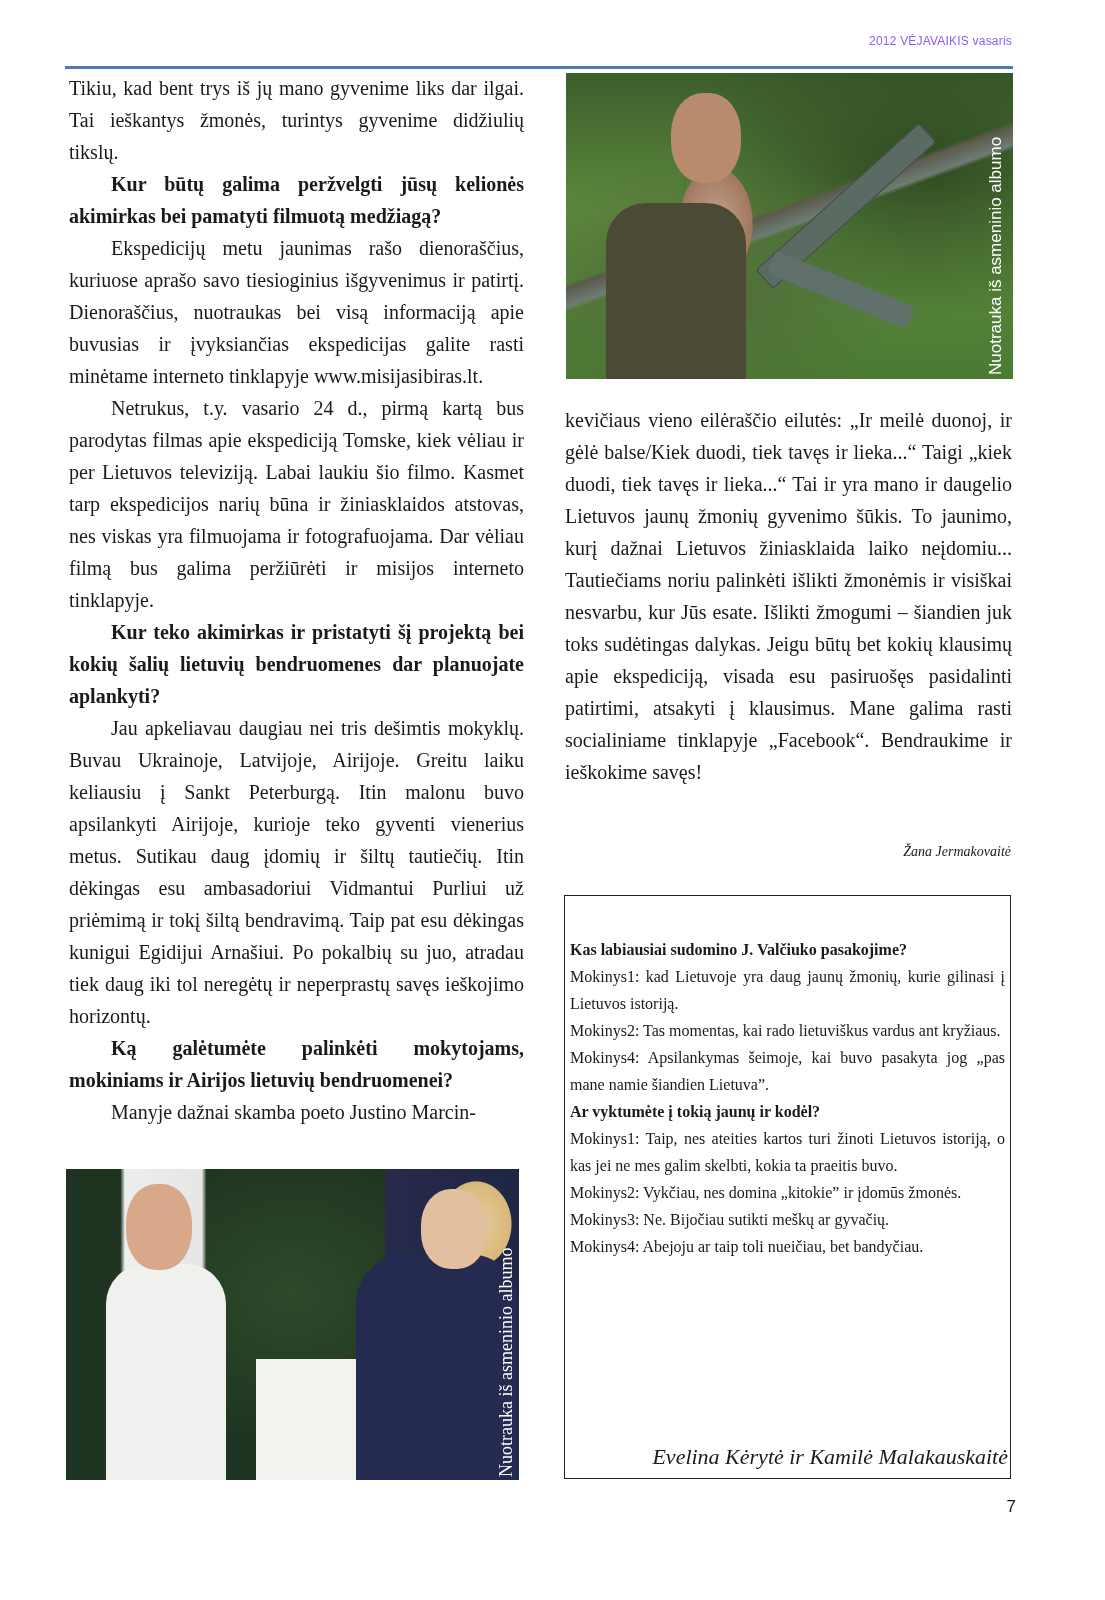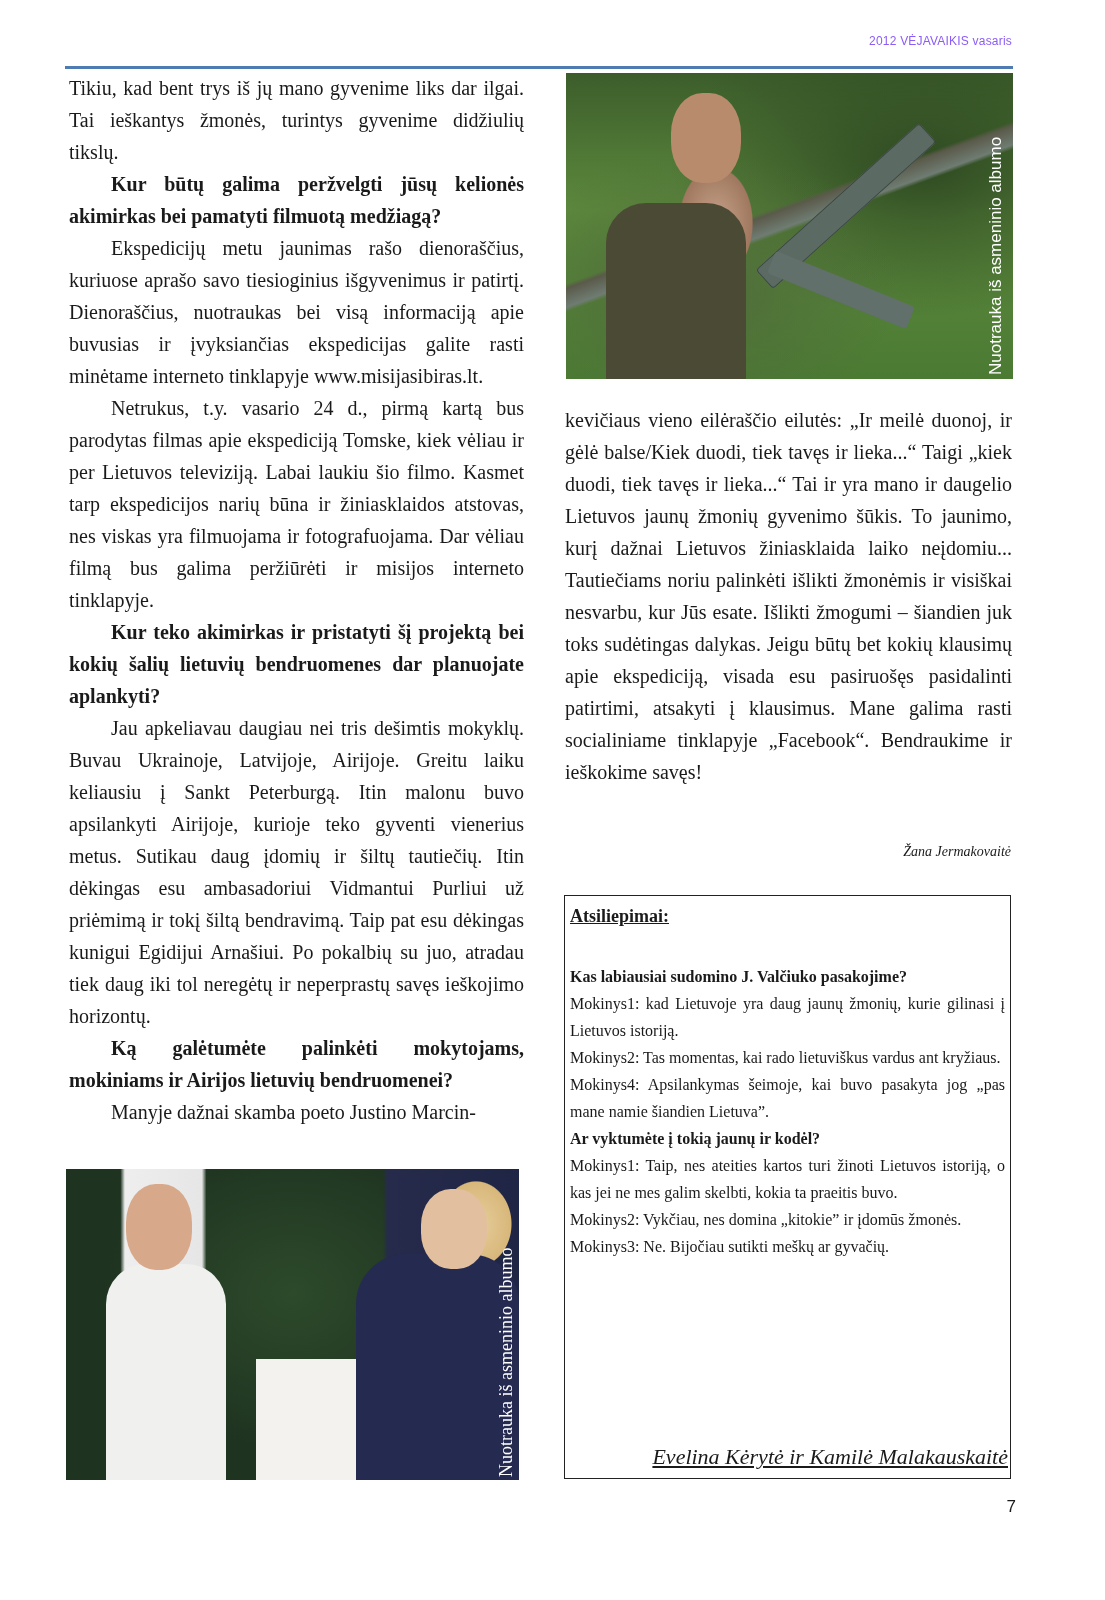--- a/index.html
+++ b/index.html
@@ -45,21 +45,21 @@
     transform-origin:left top; transform:rotate(-90deg); }
   .credit1 { left:986px; top:375px; font-family:"Liberation Sans", sans-serif; font-size:17px; }
   .credit2 { left:496px; top:1477px; }
   .feedback { position:absolute; left:564px; top:895px; width:447px; height:584px; border:1.5px solid #222;
     box-sizing:border-box; padding:7px 5px 0 5px; font-size:16px; line-height:27px; }
   .fb-title { font-weight:bold; text-decoration:underline; font-size:18px; }
   .fb-q { font-weight:bold; font-size:16px; }
   .fb-a { text-align:justify; }
   .fb-a .who { }
   .fb-spacer { height:33px; }
-  .fb-sig { position:absolute; right:2px; bottom:8px; font-style:italic; font-size:22px;text-decoration:underline; }
+  .fb-sig { position:absolute; right:2px; bottom:8px; font-style:italic; font-size:22px; }
   .page-number { position:absolute; top:1497px; right:89px; font-family:"Liberation Sans", sans-serif; font-size:17px; }
 </style>
 </head>
 <body>
 
 <div class="header-title">2012 VĖJAVAIKIS vasaris</div>
 <div class="header-rule"></div>
 
 <div class="col col-left">
   <p>Tikiu, kad bent trys iš jų mano gyvenime liks dar ilgai. Tai ieškantys žmonės, turintys gyvenime didžiulių tikslų.</p>
@@ -88,26 +88,26 @@
 <div class="photo photo2">
   <div class="photo-shape-man2"></div>
   <div class="photo-shape-head2"></div>
   <div class="photo-shape-podium"></div>
   <div class="photo-shape-woman"></div>
   <div class="photo-shape-head3"></div>
 </div>
 <div class="photo-credit credit2">Nuotrauka iš asmeninio albumo</div>
 
 <div class="feedback">
-  <div class="fb-title">Atsiliepimai:</div>
   <div class="fb-spacer"></div>
   <div class="fb-q">Kas labiausiai sudomino J. Valčiuko pasakojime?</div>
   <div class="fb-a"><span class="who">Mokinys1</span><span>: kad Lietuvoje yra daug jaunų žmonių, kurie gilinasi į Lietuvos istoriją.</span></div>
   <div class="fb-a"><span class="who">Mokinys2</span><span>: Tas momentas, kai rado lietuviškus vardus ant kryžiaus.</span></div>
   <div class="fb-a"><span class="who">Mokinys4</span><span>: Apsilankymas šeimoje, kai buvo pasakyta jog „pas mane namie šiandien Lietuva”.</span></div>
   <div class="fb-q">Ar vyktumėte į tokią jaunų ir kodėl?</div>
   <div class="fb-a"><span class="who">Mokinys1</span><span>: Taip, nes ateities kartos turi žinoti Lietuvos istoriją, o kas jei ne mes galim skelbti, kokia ta praeitis buvo.</span></div>
   <div class="fb-a"><span class="who">Mokinys2</span><span>: Vykčiau, nes domina „kitokie” ir įdomūs žmonės.</span></div>
   <div class="fb-a"><span class="who">Mokinys3</span><span>: Ne. Bijočiau sutikti meškų ar gyvačių.</span></div>
+  <div class="fb-a"><span class="who">Mokinys4</span><span>: Abejoju ar taip toli nueičiau, bet bandyčiau.</span></div>
   <div class="fb-sig">Evelina Kėrytė ir Kamilė Malakauskaitė</div>
 </div>
 
 <div class="page-number">7</div>
 
 </body></html>

